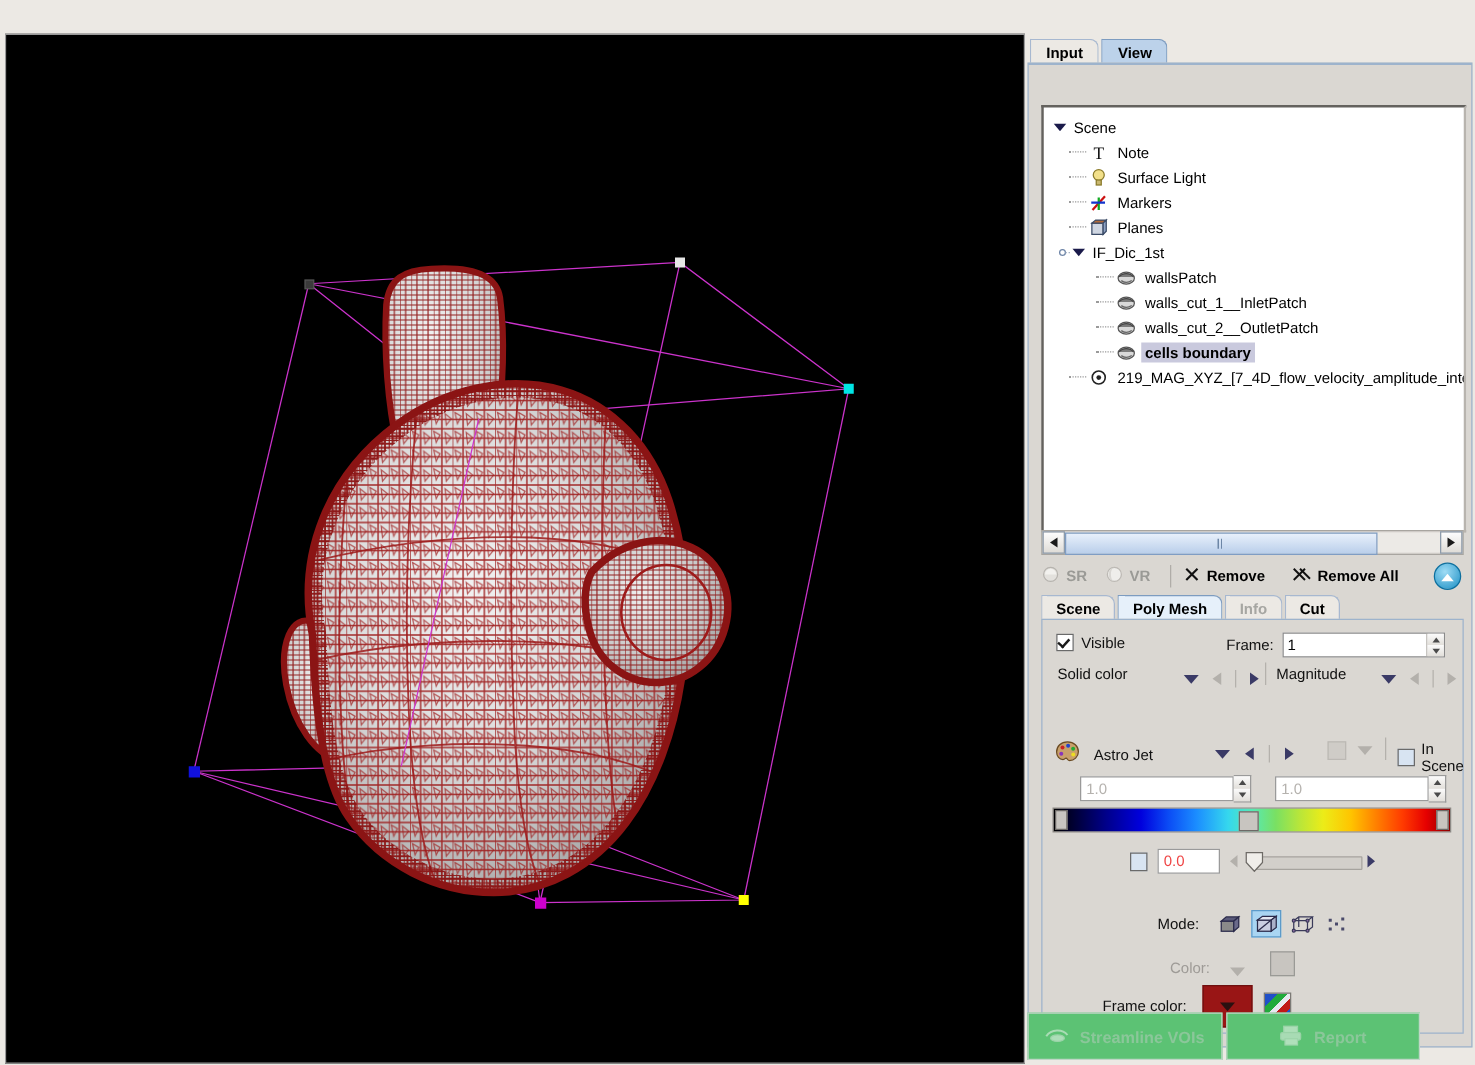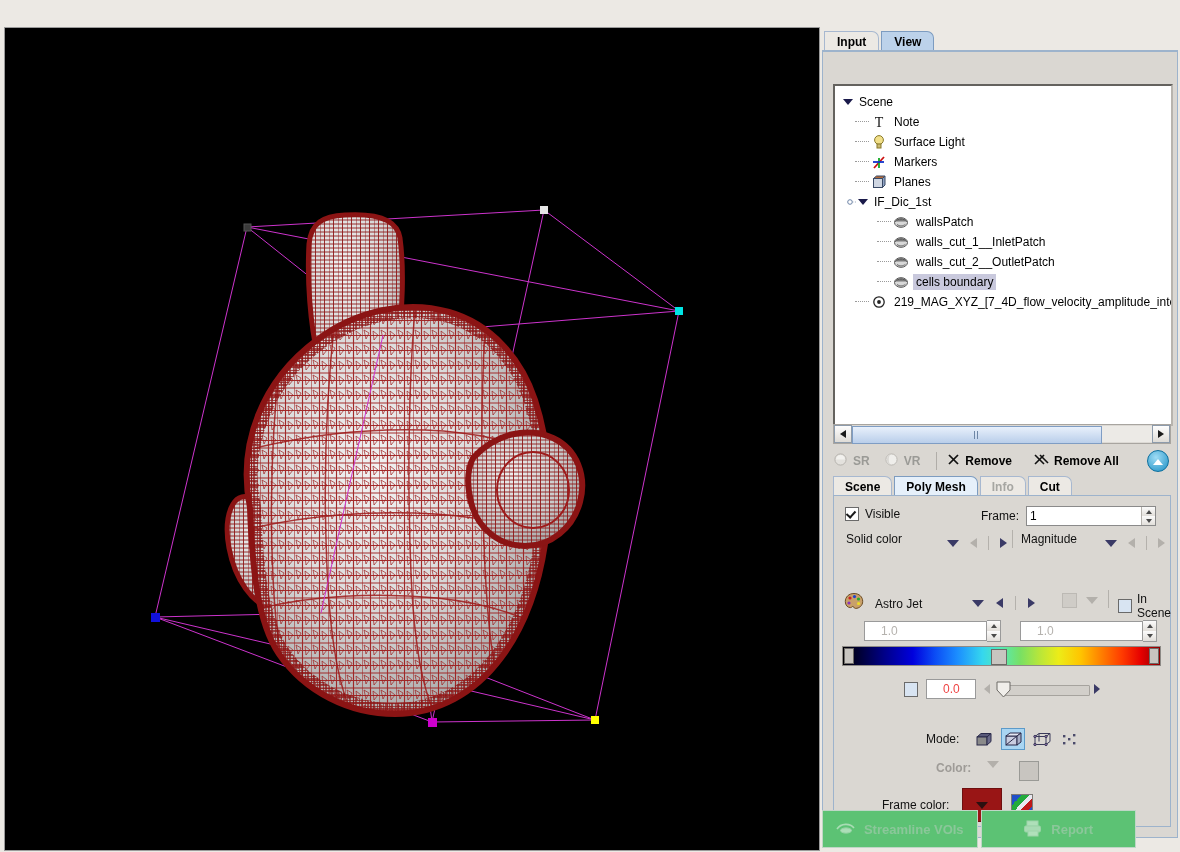--- a/index.html
+++ b/index.html
@@ -52,21 +52,21 @@
 
   .panelbox{position:absolute;left:0px;top:23px;width:354px;height:785px;
     background:#dad7d2;border:1px solid #9db3cc;border-top:2px solid #9db3cc;}
 
   
   .treebox{position:absolute;left:10px;top:32px;width:336px;height:338px;
     background:#fff;border:2px inset #b8b4ae;overflow:hidden;}
   .tree{position:absolute;left:0;top:0;padding:6px 0 0 6px;white-space:nowrap;}
   .trow{height:20px;display:flex;align-items:center;white-space:nowrap;cursor:default;}
   .tlabel{font-size:12px;color:#000;padding:0 3px;line-height:16px;}
-  .tlabel.sel{background:#c9c9dd;font-weight:normal;}
+  .tlabel.sel{background:#c9c9dd;font-weight:bold;}
   .handle{width:11px;height:11px;display:inline-block;position:relative;}
   .tri{width:0;height:0;border-left:5px solid transparent;border-right:5px solid transparent;
        border-top:6px solid #1a1a4a;display:inline-block;margin-right:3px;}
   .dash{display:inline-block;width:14px;border-top:1px dotted #9a9a9a;height:1px;margin-right:2px;}
   .tico{width:16px;height:16px;display:inline-block;margin-right:4px;position:relative;flex:0 0 16px;}
 
   
   .hscroll{position:absolute;left:10px;top:372px;width:336px;height:18px;
     background:#dcd9d4;border:1px solid #a8a5a0;display:flex;align-items:center;}
   .sbtn{width:16px;height:16px;background:linear-gradient(#fdfdfd,#dfdcd7);
@@ -121,21 +121,21 @@
       border-top:7px solid #3a3a66;cursor:default;}
   .dd.dis{border-top-color:#b3b0ab;}
   .lar{width:0;height:0;border-top:5px solid transparent;border-bottom:5px solid transparent;
       border-right:7px solid #3a3a66;cursor:default;}
   .rar{width:0;height:0;border-top:5px solid transparent;border-bottom:5px solid transparent;
       border-left:7px solid #3a3a66;cursor:default;}
   .lar.dis{border-right-color:#b3b0ab;}
   .rar.dis{border-left-color:#b3b0ab;}
 
   .txtbox{background:#fff;border:1px solid #9a9a9a;height:18px;display:flex;align-items:center;}
-  .txtbox span{padding-left:16px;font-size:12px;color:#b5b2ae;}
+  .txtbox span{padding-left:4px;font-size:12px;color:#b5b2ae;}
 
   .colorbar{position:absolute;height:20px;border:1px solid #8d8a86;box-sizing:border-box;}
   .cbgrad{position:absolute;inset:0;
     background:linear-gradient(90deg,
       #000000 0%, #000033 5%, #000088 13%, #0000dd 22%, #0b4cf5 29%,
       #1b8dff 36%, #35d7ee 44%, #57e9b4 50%, #79e063 56%,
       #b8e63a 62%, #ecec18 68%, #ffc400 75%, #ff8400 81%,
       #ff3b00 88%, #e60000 94%, #8b0000 100%);}
   .cbhandle{position:absolute;top:1px;width:10px;height:16px;
      background:#c8c5c0;border:1px solid #6c6966;box-sizing:border-box;cursor:default;}
@@ -671,21 +671,21 @@
             <svg width="18" height="15" viewBox="0 0 18 15" fill="#4a4a6a">
               <rect x="2" y="3" width="2.4" height="2.4"></rect>
                 <rect x="12" y="2" width="2.4" height="2.4"></rect>
               <rect x="7" y="6" width="2.4" height="2.4"></rect>
                 <rect x="2" y="10" width="2.4" height="2.4"></rect>
               <rect x="12" y="10" width="2.4" height="2.4"></rect>
             </svg>
           </span>
         </div>
 
-        <div class="row" style="left:102px;top:265px;align-items:flex-start;font-weight:bold;">
+        <div class="row" style="left:102px;top:265px;align-items:flex-end;">
           <span class="lbl dis">Color:</span>
           <span class="dd dis" style="margin-left:16px"></span>
           <span class="swatch" style="margin-left:20px"></span>
         </div>
 
         <div class="row" style="left:48px;top:292px;align-items:center;">
           <span class="lbl">Frame color:</span>
           <span class="framesw" style="margin-left:13px">
             <span class="dd"></span>
           </span>

